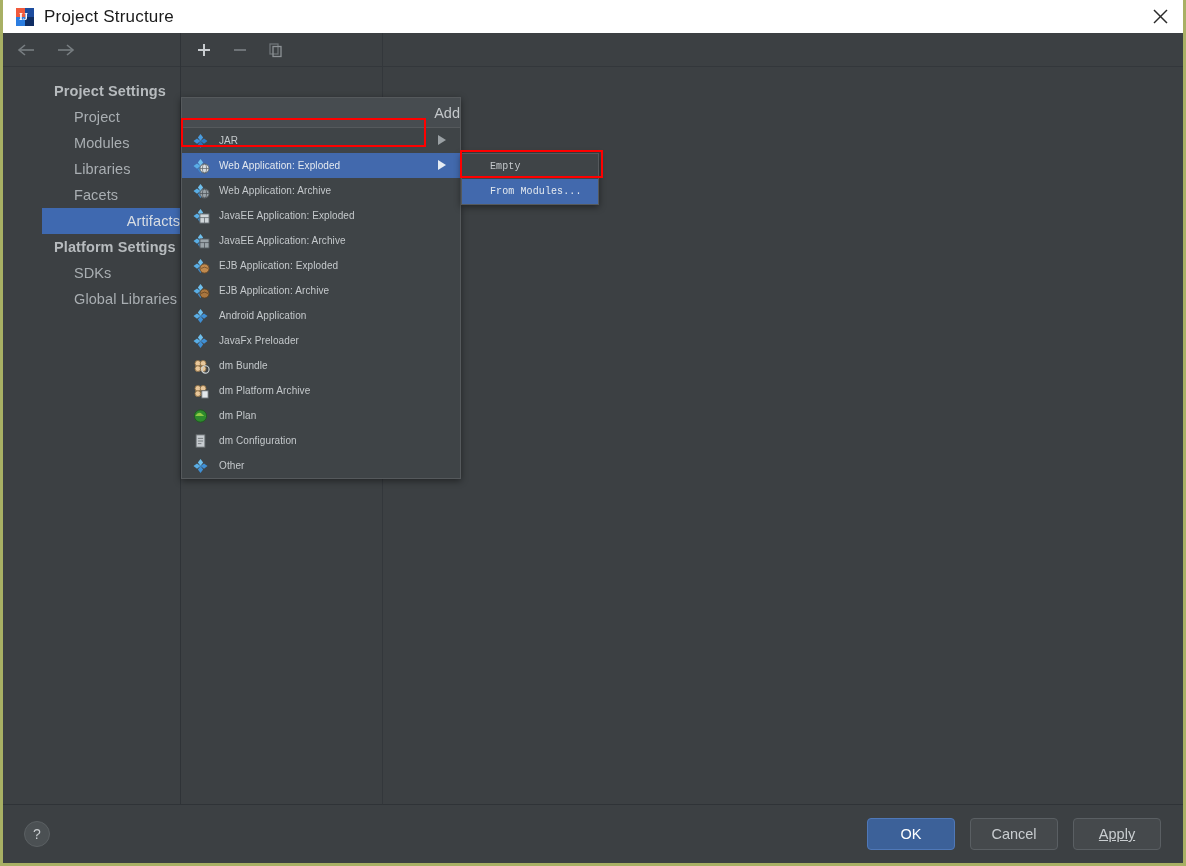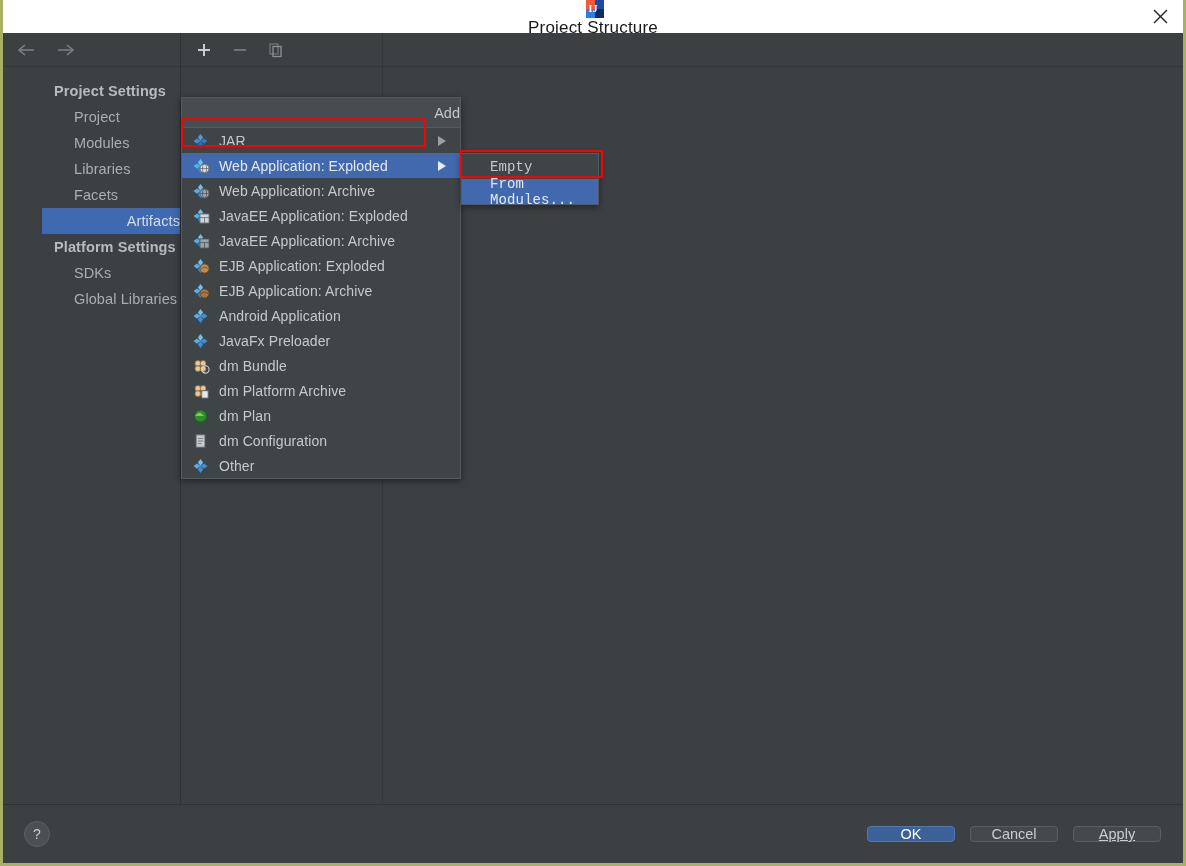--- a/index.html
+++ b/index.html
@@ -15,21 +15,21 @@
     background: #3c4043;
     border-left: 3px solid #a8b064;
     border-right: 3px solid #a8b064;
     border-bottom: 3px solid #a8b064;
   }
 
   
   .titlebar {
     position: absolute; left: 0; top: 0; right: 0; height: 33px;
     background: #ffffff;
-    display: flex; align-items: center; flex-direction: column;
+    display: flex; align-items: center;
   }
   .titlebar .app-icon {
     width: 18px; height: 18px; margin-left: 13px; margin-right: 10px;
     position: relative; flex: none;
   }
   .titlebar .app-icon .q1 { position:absolute; left:0; top:0; width:9px; height:9px; background:#f05a3c; }
   .titlebar .app-icon .q2 { position:absolute; right:0; top:0; width:9px; height:9px; background:#1d4c9e; }
   .titlebar .app-icon .q3 { position:absolute; left:0; bottom:0; width:9px; height:9px; background:#2b7de0; }
   .titlebar .app-icon .q4 { position:absolute; right:0; bottom:0; width:9px; height:9px; background:#0f2d63; }
   .titlebar .app-icon .lj {
@@ -109,21 +109,21 @@
     box-shadow: 0 2px 7px rgba(0,0,0,.45);
   }
   .add-menu-header {
     height: 30px; line-height: 30px; text-align: right;
     font-size: 14.5px; color: #c3c7ca; background: #474c50;
     border-bottom: 1px solid #55595c;
   }
   .menu-item {
     height: 25px; display: flex; align-items: center;
     padding-left: 11px; cursor: pointer; position: relative;
-    font-size: 14px; color: #c5c9cc; letter-spacing: .1px;
+    font-size: 10px; color: #c5c9cc; letter-spacing: .1px;
   }
   .menu-item .mi-icon {
     width: 18px; height: 16px; margin-right: 8px; flex: none;
     position: relative;
   }
   .menu-item.highlighted { background: #4269ad; color: #e4e9ef; }
   .menu-item .submenu-arrow {
     position: absolute; right: 14px; top: 50%; transform: translateY(-50%);
   }
 
@@ -151,21 +151,21 @@
     display: flex; align-items: center;
   }
   .help-btn {
     margin-left: 21px; width: 26px; height: 26px; border-radius: 50%;
     background: #4b5053; border: 1px solid #5b6063;
     display:flex; align-items:center; justify-content:center;
     color:#c8cccf; font-size:14px; cursor:pointer;
   }
   .footer-spacer { flex: 1; }
   .btn {
-    height: 16px; min-width: 88px; padding: 0 12px; margin-right: 15px;
+    height: 32px; min-width: 88px; padding: 0 12px; margin-right: 15px;
     border-radius: 4px; font-size: 14.5px; cursor: pointer;
     display:flex; align-items:center; justify-content:center;
   }
   .btn-primary { background: #3c6199; border: 1px solid #4f78b8; color: #ffffff; min-width: 88px; }
   .btn-default { background: #45494c; border: 1px solid #5a5f63; color: #c9cdd0; }
   .btn-apply  { margin-right: 22px; }
   .underline-a { text-decoration: underline; }
 </style>
 </head>
 <body>

